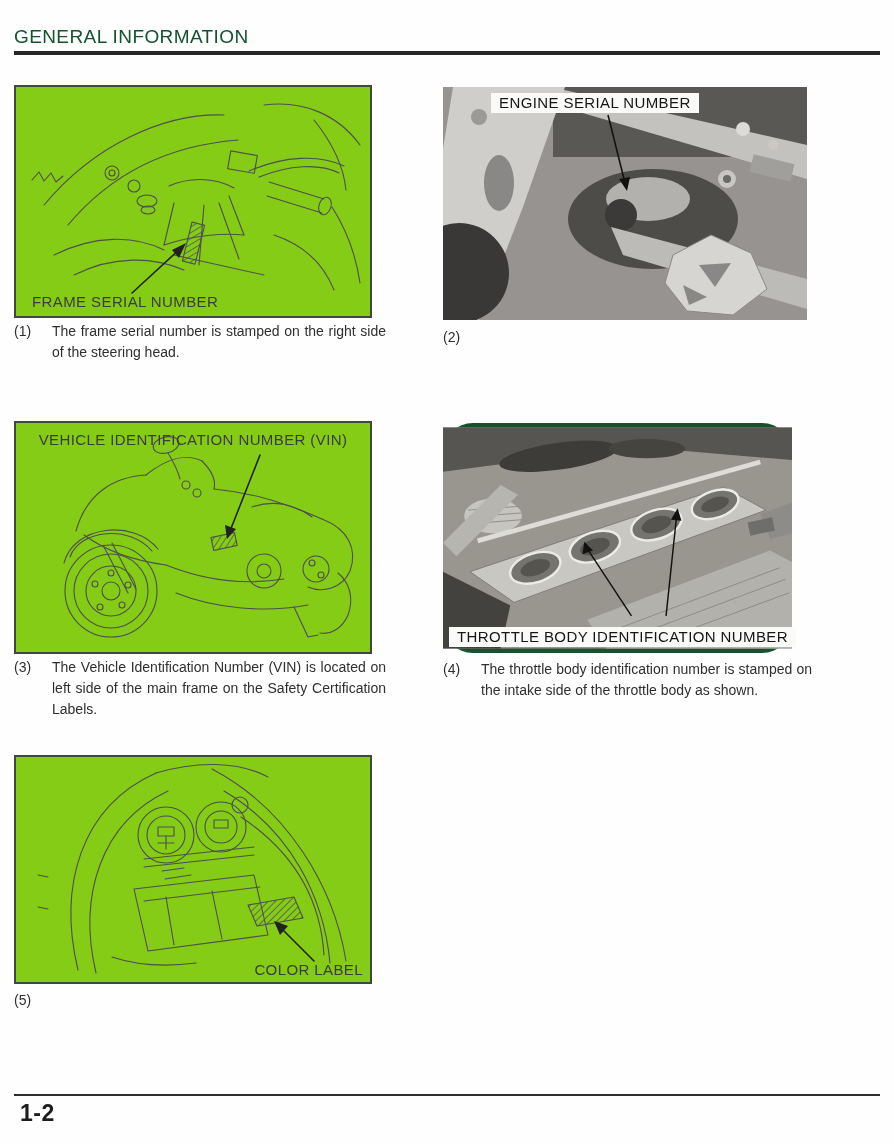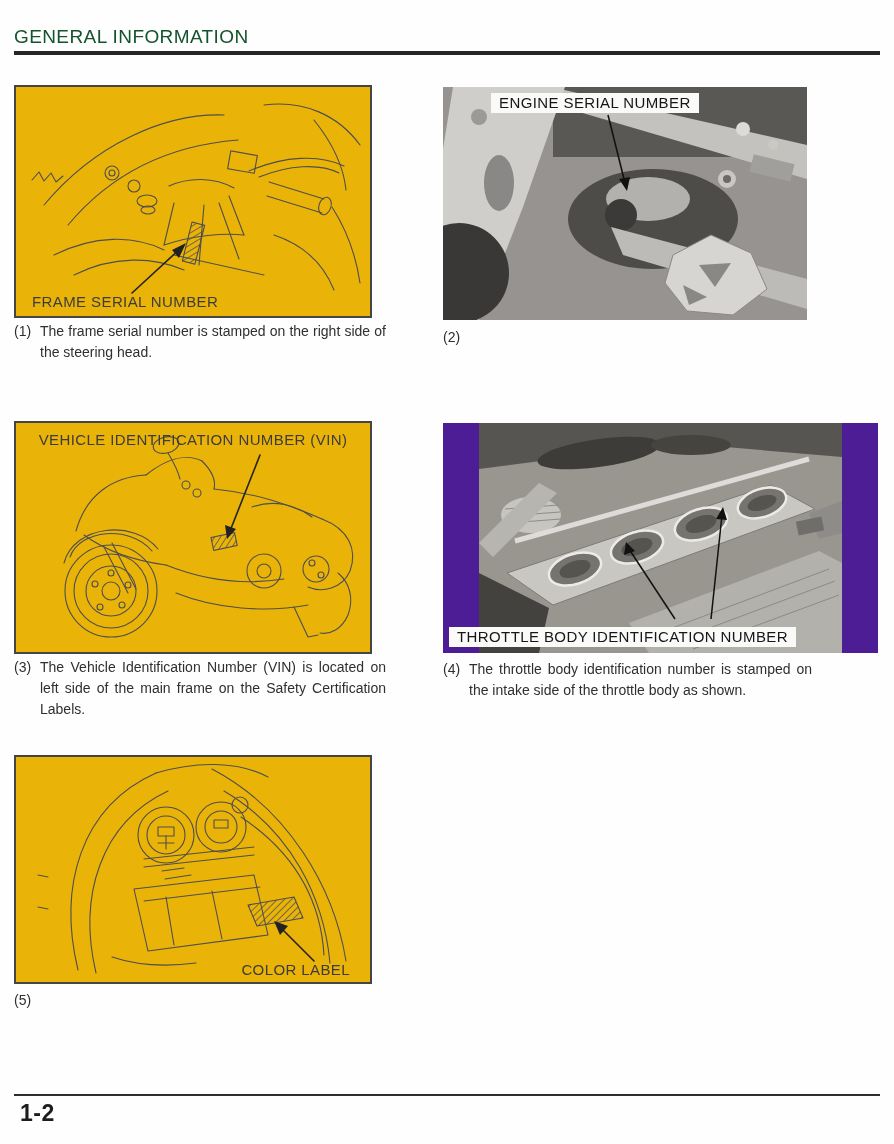--- a/index.html
+++ b/index.html
@@ -11,37 +11,37 @@
   }
   .abs{position:absolute;}
   
   .page-title{
     left:14px;top:26px;font-size:19px;font-weight:normal;
     letter-spacing:.4px;color:#14532d;
   }
   .header-rule{left:14px;top:51px;width:866px;height:4px;background:#262626;}
   
   .figbox{
-    border:2px solid #454545;background:#eab308;box-sizing:border-box;
-  }
-  .photo{border:none;background:#4c1d95;}
+    border:2px solid #454545;background:#84cc16;box-sizing:border-box;
+  }
+  .photo{border:none;background:#14532d;}
   .figbox svg,.photo svg{display:block;width:100%;height:100%;}
   
   .fig-label{
     position:absolute;font-size:15px;color:#3c3c3c;letter-spacing:.4px;
     white-space:nowrap;
   }
   .photo-label{
     position:absolute;font-size:15px;color:#161616;letter-spacing:.4px;
     background:#fafaf8;padding:1px 8px 2px 8px;white-space:nowrap;
   }
   
   .caption{display:flex;font-size:14px;line-height:21px;color:#2f2f2f;}
   .cap-num{width:26px;flex:none;}
-  .cap-text{flex:1;text-align:justify;}
+  .cap-text{flex:1;text-align:justify;margin-left:12px;}
   
   .footer-rule{left:14px;top:1094px;width:866px;height:2px;background:#2e2e2e;}
   .page-number{left:20px;top:1100px;font-size:23px;font-weight:bold;color:#1d1d1d;letter-spacing:.5px;}
   .lineart{stroke:#4e4e4e;fill:none;stroke-width:1.1;stroke-linecap:round;stroke-linejoin:round;}
 </style>
 </head>
 <body>
 
 <div class="abs page-title">GENERAL INFORMATION</div>
 <div class="abs header-rule"></div>
@@ -189,21 +189,21 @@
       <polygon points="211,116 209,102 220,106" fill="#222" stroke="none"></polygon>
     </g>
   </svg>
   <span class="fig-label" style="left:50%;top:8px;transform:translateX(-50%);">VEHICLE IDENTIFICATION NUMBER (VIN)</span>
 </div>
 <div class="abs caption" style="left:14px;top:657px;width:372px;">
   <span class="cap-num">(3)</span>
   <span class="cap-text">The Vehicle Identification Number (VIN) is located on left side of the main frame on the Safety Certification Labels.</span>
 </div>
 
-<div class="abs photo" style="left:443px;top:423px;width:435px;height:230px;">
+<div class="abs photo" style="left:443px;top:423px;width:349px;height:230px;border-radius:30px;">
   <svg viewBox="0 0 363 230">
     <rect x="0" y="0" width="363" height="230" fill="#999690"></rect>
     <polygon points="0,0 363,0 363,34 200,20 0,46" fill="#575551"></polygon>
     <ellipse cx="120" cy="30" rx="62" ry="14" transform="rotate(-8 120 30)" fill="#3e3c38"></ellipse>
     <ellipse cx="212" cy="22" rx="40" ry="10" fill="#46443f"></ellipse>
 
     <ellipse cx="52" cy="92" rx="30" ry="18" fill="#c7c5c0"></ellipse>
     <path d="M26,86 L80,82 M27,93 L81,89 M29,100 L82,96" stroke="#8e8c88" fill="none"></path>
 
     <polygon points="0,120 60,60 78,70 14,134" fill="#b7b5b0"></polygon>
@@ -276,20 +276,20 @@
       <path d="M128,144 L244,130"></path>
       <path d="M150,140 L158,188 M196,134 L206,182"></path>
       <path d="M96,200 C120,208 150,210 180,206"></path>
 
       <polygon points="232,148 278,140 287,161 241,169" fill="url(#hatch5)" stroke="#4e4e4e"></polygon>
 
       <line x1="298" y1="204" x2="264" y2="170" stroke="#222" stroke-width="1.6"></line>
       <polygon points="258,164 264,178 272,169" fill="#222" stroke="none"></polygon>
     </g>
   </svg>
-  <span class="fig-label" style="right:20px;bottom:4px;text-align:center;">COLOR LABEL</span>
+  <span class="fig-label" style="right:7px;bottom:4px;text-align:center;">COLOR LABEL</span>
 </div>
 <div class="abs caption" style="left:14px;top:990px;width:372px;">
   <span class="cap-num">(5)</span>
 </div>
 
 <div class="abs footer-rule"></div>
 <div class="abs page-number">1-2</div>
 
 </body></html>

